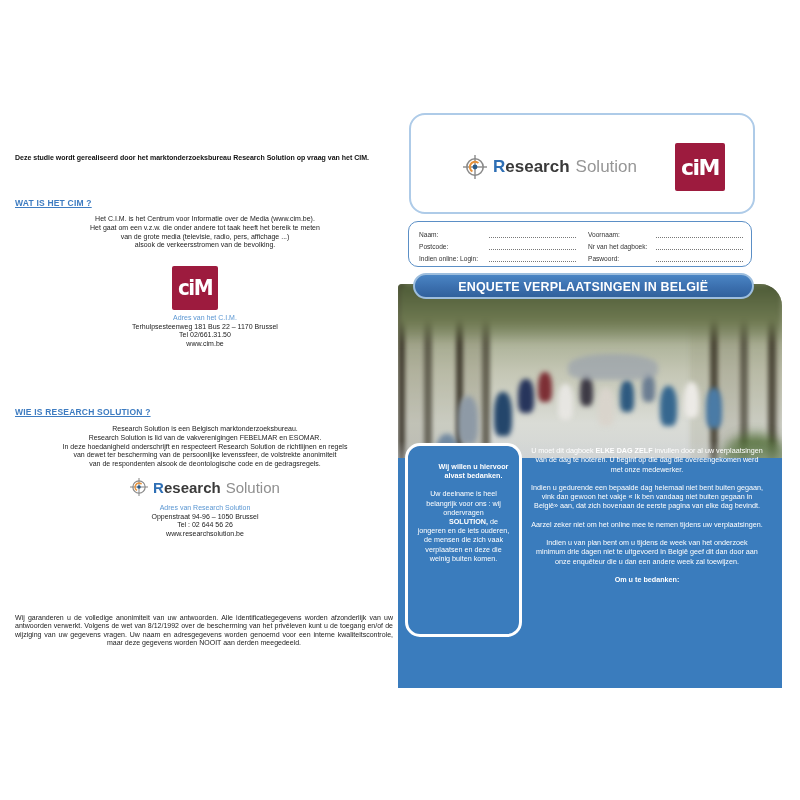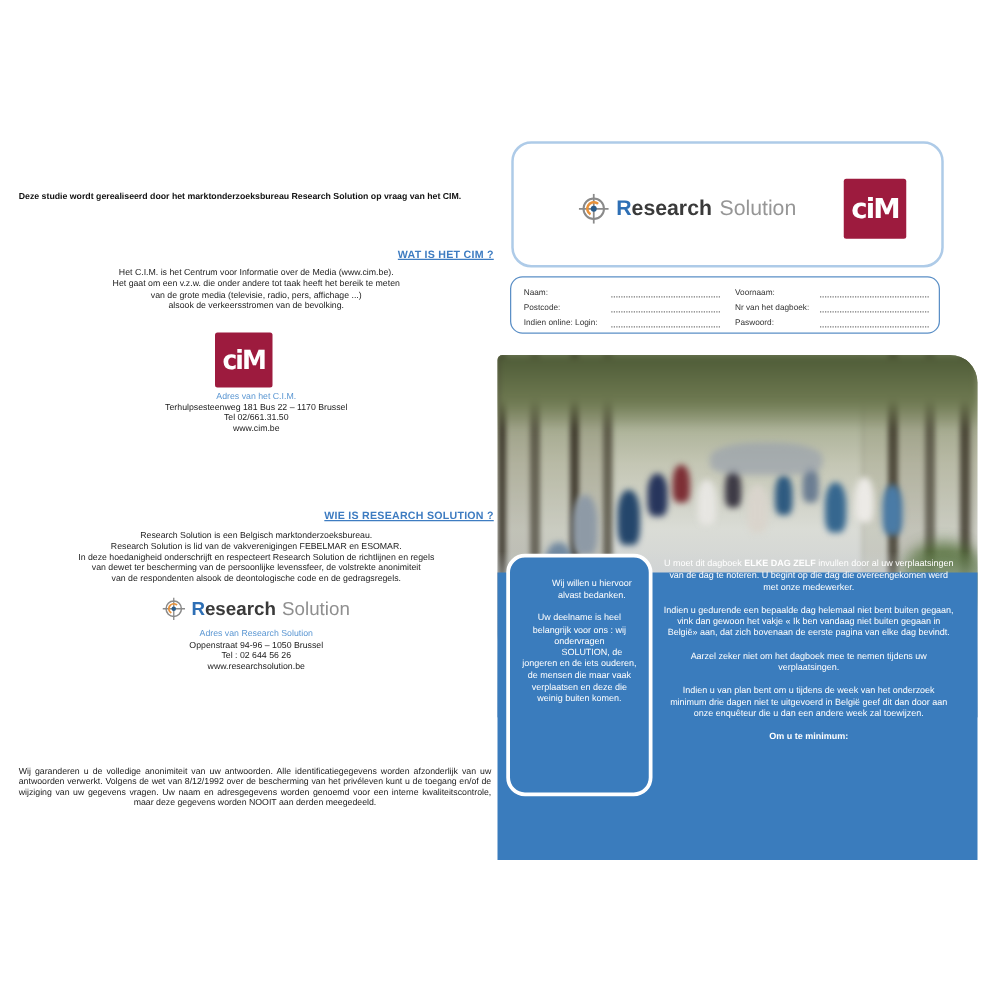--- a/index.html
+++ b/index.html
@@ -3,21 +3,21 @@
 <meta charset="utf-8">
 <style>
   html,body{margin:0;padding:0;background:#ffffff;}
   .canvas{
     position:relative;width:800px;height:800px;background:#ffffff;overflow:hidden;
     font-family:"Liberation Sans",sans-serif;color:#1a1a1a;
   }
   
   .pageL{position:absolute;left:15px;top:148px;width:380px;height:520px;}
   .introL{position:absolute;left:0;top:6px;width:380px;font-size:7px;font-weight:bold;color:#111;}
-  .sec-heading{font-size:8.5px;font-weight:bold;color:var(--headblue);text-decoration:underline;text-align:right;letter-spacing:.2px;}
+  .sec-heading{font-size:8.5px;font-weight:bold;color:var(--headblue);text-decoration:underline;text-align:left;letter-spacing:.2px;}
   .h-cim{position:absolute;left:0;top:50px;width:380px;}
   .par-center{position:absolute;width:380px;text-align:center;font-size:7px;line-height:8.8px;color:#222;}
   .par-cim{top:67px;}
   .cim-logo{position:absolute;left:157px;top:118px;width:46px;height:44px;background:var(--cimred);border-radius:2px;
     display:flex;align-items:center;justify-content:center;}
   .cim-logo span{color:#fff;font-weight:bold;font-size:20px;letter-spacing:-1.5px;font-family:"DejaVu Sans",sans-serif;transform:scaleY(1.05);}
   .addr{position:absolute;width:380px;text-align:center;font-size:7px;line-height:8.6px;color:#222;}
   .addr .lbl{color:#5a96d2;}
   .addr-cim{top:166px;}
   .h-rs{position:absolute;left:0;top:259px;width:380px;}
@@ -66,21 +66,21 @@
   .photo .bush-r{position:absolute;right:-8px;top:150px;width:70px;height:60px;background:#4e6b33;border-radius:50%;filter:blur(6px);opacity:.85;}
   .photo .pave{position:absolute;left:0;bottom:0;width:100%;height:46%;background:linear-gradient(180deg,rgba(210,212,214,0) 0%,#cdd1d5 40%,#c2cad2 100%);}
   .blob{position:absolute;border-radius:45% 45% 30% 30%;filter:blur(2.5px);}
   .photo .fade{position:absolute;left:0;bottom:0;width:100%;height:70px;background:linear-gradient(180deg,rgba(58,124,189,0) 0%,rgba(58,124,189,.55) 55%,var(--blue) 100%);}
   .bluearea{position:absolute;left:0;top:348px;width:384px;height:230px;background:var(--blue);}
   
   .intro-box{position:absolute;left:7px;top:333px;width:117px;height:194px;border:3px solid #fff;border-radius:15px;
     background:var(--blue);box-sizing:border-box;z-index:6;padding:16px 7px 6px 7px;
     color:#fff;text-align:center;font-size:7.2px;line-height:9.2px;}
   .intro-box p{margin:0 0 9px 0;}
-  .intro-box .b{font-weight:normal;margin-left:20px;}
+  .intro-box .b{font-weight:bold;margin-left:20px;}
   .instructions{position:absolute;left:133px;top:336px;width:232px;z-index:6;color:#fff;font-size:7.2px;line-height:9.3px;text-align:left;}
   .instructions p{margin:0 0 9px 0;text-align:center;}
   .instructions .b{font-weight:bold;}
   .instructions .th{margin:0;font-weight:bold;}
 </style>
 </head>
 <body>
 
 <div class="canvas">
 
@@ -171,20 +171,23 @@
         <span class="dots"></span>
       </div>
       <div class="form-row">
         <span class="fl fl-left">Indien online: Login:</span>
         <span class="dots dots-l"></span>
         <span class="fl fl-right">Paswoord:</span>
         <span class="dots"></span>
       </div>
     </div>
 
+    <div class="banner">
+      <span>ENQUETE VERPLAATSINGEN IN BELGIË</span>
+    </div>
 
     <div class="photo">
       <div class="trees-l"></div>
       <div class="trees-r"></div>
       <div class="canopy"></div>
       <div class="bush-r"></div>
       <div class="pave"></div>
       <div class="blob" style="left:120px;top:95px;width:16px;height:34px;background:#27355c;"></div>
       <div class="blob" style="left:140px;top:88px;width:14px;height:30px;background:#7d2f35;"></div>
       <div class="blob" style="left:160px;top:100px;width:15px;height:36px;background:#e7e6e2;"></div>
@@ -199,25 +202,25 @@
       <div class="blob" style="left:308px;top:104px;width:16px;height:40px;background:#4a7ba6;"></div>
       <div class="blob" style="left:170px;top:70px;width:90px;height:26px;background:#9aa2ad;opacity:.7;"></div>
       <div class="blob" style="left:36px;top:150px;width:26px;height:60px;background:#5d7a99;opacity:.8;"></div>
       <div class="fade"></div>
     </div>
 
     <div class="bluearea"></div>
 
     <div class="intro-box">
       <p class="b">Wij willen u hiervoor alvast bedanken.</p>
-      <p><span>Uw deelname is heel belangrijk voor ons : wij ondervragen </span><span class="b">SOLUTION,</span><span> de jongeren en de iets ouderen, de mensen die maar vaak verplaatsen en deze die weinig buiten komen.</span></p>
+      <p><span>Uw deelname is heel belangrijk voor ons : wij ondervragen </span><span class="b">SOLUTION,</span><span> de jongeren en de iets ouderen, de mensen die zich vaak verplaatsen en deze die weinig buiten komen.</span></p>
     </div>
 
     <div class="instructions">
       <p><span>U moet dit dagboek </span><span class="b">ELKE DAG ZELF</span><span> invullen door al uw verplaatsingen van de dag te noteren. U begint op die dag die overeengekomen werd met onze medewerker.</span></p>
       <p>Indien u gedurende een bepaalde dag helemaal niet bent buiten gegaan, vink dan gewoon het vakje « Ik ben vandaag niet buiten gegaan in België» aan, dat zich bovenaan de eerste pagina van elke dag bevindt.</p>
-      <p>Aarzel zeker niet om het dagboek mee te nemen tijdens uw verplaatsingen.</p>
+      <p>Aarzel zeker niet om het online mee te nemen tijdens uw verplaatsingen.</p>
       <p>Indien u van plan bent om u tijdens de week van het onderzoek  minimum drie dagen niet te uitgevoerd in België geef dit dan door aan onze enquêteur die u dan een andere week zal toewijzen.</p>
-      <p class="th">Om u te minimum:</p>
+      <p class="th">Om u te bedanken:</p>
     </div>
 
   </div>
 </div>
 
 </body></html>

